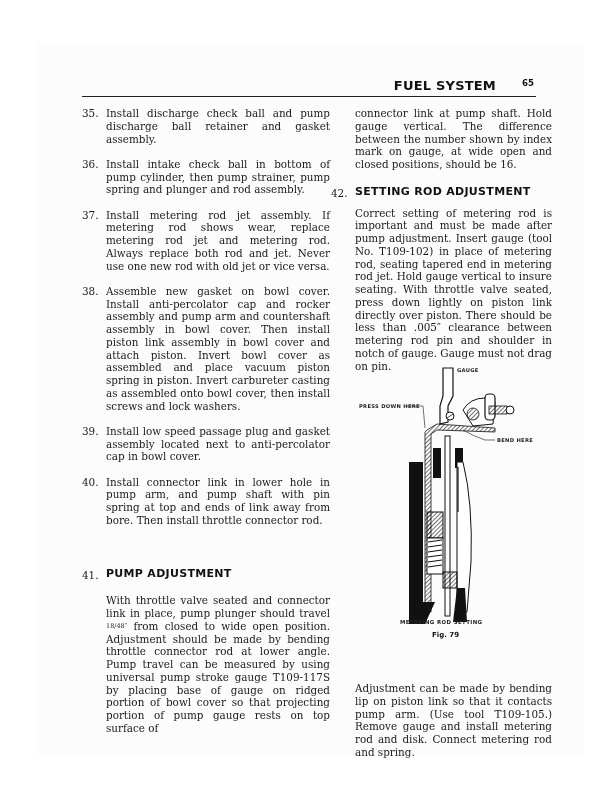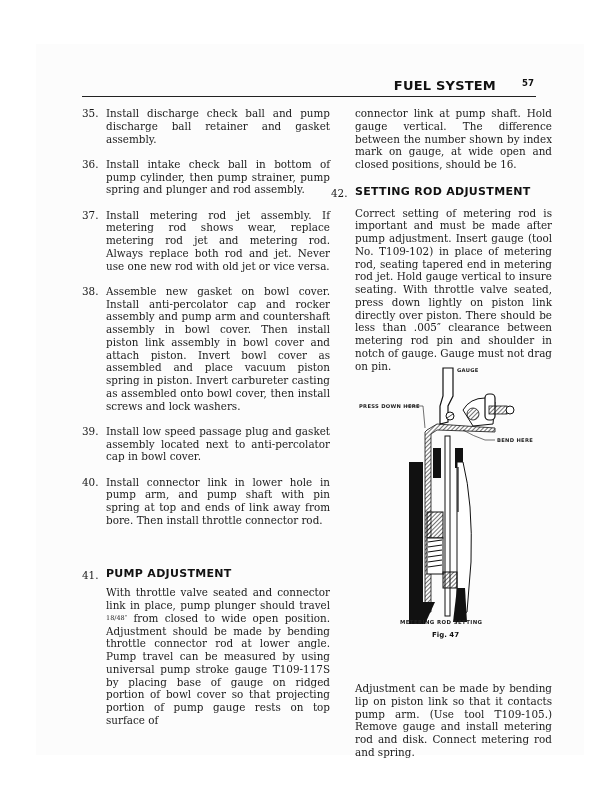--- a/index.html
+++ b/index.html
@@ -42,21 +42,21 @@
   .fig-caption { position: absolute; font-family: "DejaVu Sans", sans-serif; font-size: 5.4px; font-weight: bold; color: #222; letter-spacing: 0.4px; }
   .fig-number { position: absolute; font-family: "DejaVu Sans", sans-serif; font-size: 7px; font-weight: bold; color: #111; }
 </style>
 </head>
 <body>
 
 <div class="page"></div>
 
 <div class="header">
   <span class="header-title">FUEL SYSTEM</span>
-  <span class="header-page">57</span>
+  <span class="header-page">65</span>
 </div>
 
 <div class="col col-left">
   <div class="item">
     <span class="num">35.</span>
     <span class="txt">Install discharge check ball and pump discharge ball retainer and gasket assembly.</span>
   </div>
   <div class="item">
     <span class="num">36.</span>
     <span class="txt">Install intake check ball in bottom of pump cylinder, then pump strainer, pump spring and plunger and rod assembly.</span>
@@ -71,21 +71,21 @@
   </div>
   <div class="item">
     <span class="num">39.</span>
     <span class="txt">Install low speed passage plug and gasket assembly located next to anti-percolator cap in bowl cover.</span>
   </div>
   <div class="item" style="margin-bottom:40px;">
     <span class="num">40.</span>
     <span class="txt">Install connector link in lower hole in pump arm, and pump shaft with pin spring at top and ends of link away from bore. Then install throttle connector rod.</span>
   </div>
 
-  <div class="section-head" style="margin-bottom:6px;">
+  <div class="section-head" style="margin-bottom:14px;">
     <span class="num">41.</span>
     <span class="title">PUMP ADJUSTMENT</span>
   </div>
   <div class="para" style="padding-left:24px;">
     <span>With throttle valve seated and connector link in place, pump plunger should travel</span>
     <span class="frac">18/48″</span>
     <span>from closed to wide open position. Adjustment should be made by bending throttle connector rod at lower angle. Pump travel can be measured by using universal pump stroke gauge T109-117S by placing base of gauge on ridged portion of bowl cover so that projecting portion of pump gauge rests on top surface of</span>
   </div>
 </div>
 
@@ -140,18 +140,18 @@
     <path d="M64 240 L90 240 L80 262 L64 262 Z" fill="#111"></path>
     <path d="M112 226 L120 226 L122 260 L108 260 Z" fill="#111"></path>
 
     <path d="M62 44 L78 44 L80 66" fill="none" stroke="#111" stroke-width="0.6"></path>
     <path d="M118 68 Q128 74 140 78 L150 78" fill="none" stroke="#111" stroke-width="0.6"></path>
   </svg>
   <span class="fig-label" style="left:112px; top:5px;">GAUGE</span>
   <span class="fig-label" style="left:14px; top:41px;">PRESS DOWN HERE</span>
   <span class="fig-label" style="left:152px; top:75px;">BEND HERE</span>
   <span class="fig-caption" style="left:55px; top:257px;">METERING ROD SETTING</span>
-  <span class="fig-number" style="left:87px; top:269px;">Fig. 47</span>
+  <span class="fig-number" style="left:87px; top:269px;">Fig. 79</span>
 </div>
 
 <div class="col" style="left:355px; top:652px; width:197px;margin-top:30px;">
   <div class="para">Adjustment can be made by bending lip on piston link so that it contacts pump arm. (Use tool T109-105.) Remove gauge and install metering rod and disk. Connect metering rod and spring.</div>
 </div>
 
 </body></html>

